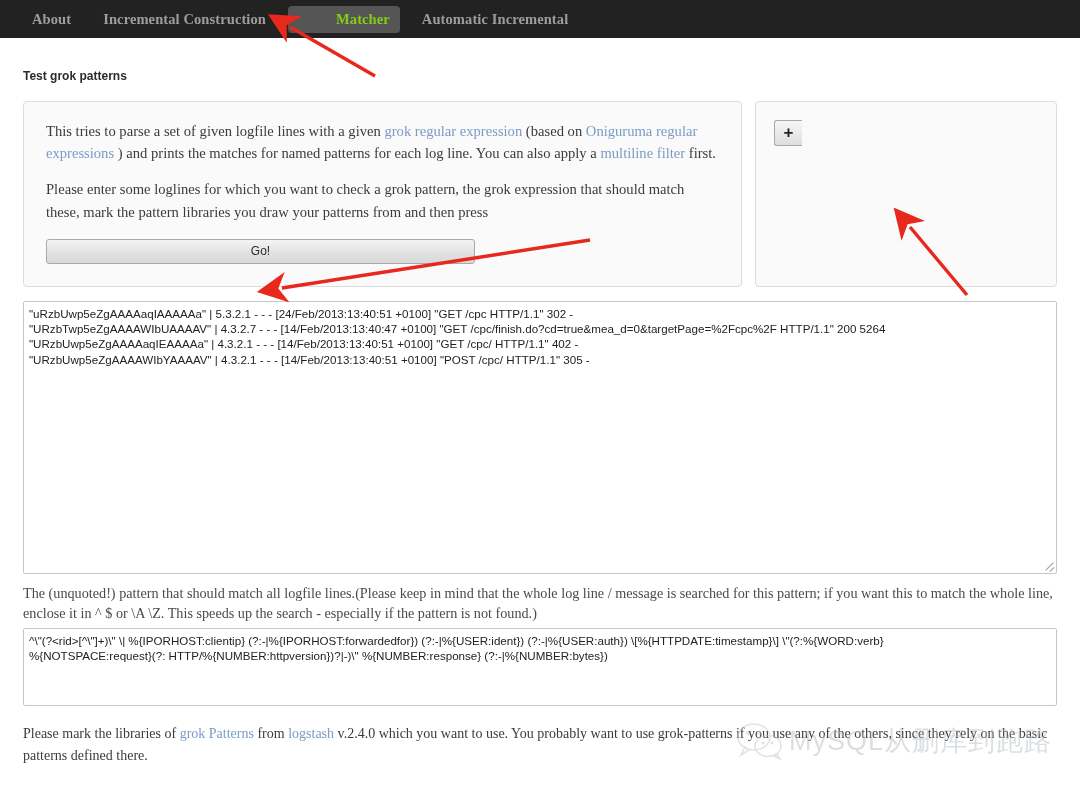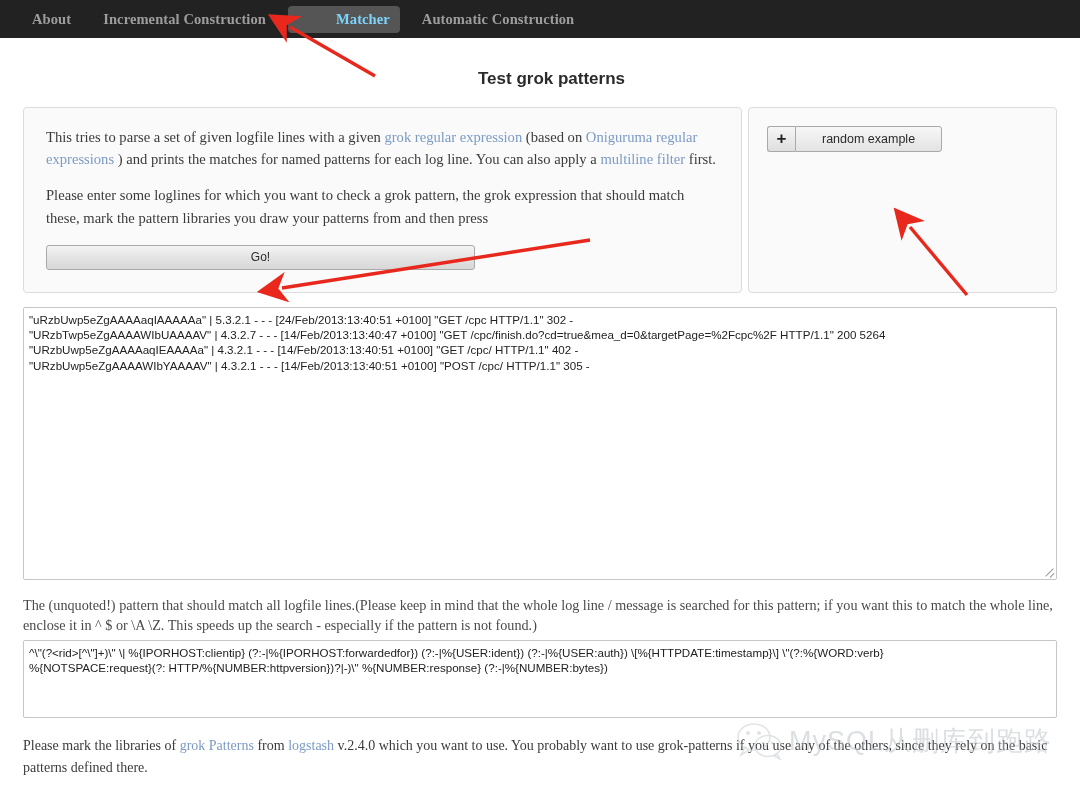--- a/index.html
+++ b/index.html
@@ -28,39 +28,38 @@
     font-family: "Liberation Serif", serif;
     font-size: 14.5px;
     font-weight: bold;
     padding: 5px 10px;
     border-radius: 4px;
     white-space: nowrap;
     letter-spacing: .1px;
   }
   .nav-item.active {
     background: #555555;
-    color: #7dd3fc;
+    color: #84cc16;
     padding-left: 48px;
   }
 
   
   .page-title {
     font-family: "Liberation Sans", sans-serif;
     font-weight: bold;
-    font-size: 17px;
+    font-size: 12px;
     color: #2b2b2b;
     margin: 31px 0 0 23px;
-    text-align: center;
   }
 
   
   .panels {
     display: flex;
     margin: 18px 23px 0 23px;
-    gap: 6px;
+    gap: 13px;
     align-items: stretch;
   }
   .panel {
     background: #fafafa;
     border: 1px solid #dcdcdc;
     border-radius: 4px;
   }
   .panel-left {
     flex: 0 0 719px;
     padding: 18px 22px 22px 22px;
@@ -126,21 +125,21 @@
 
   
   .form-area { margin: 14px 23px 0 23px; }
   .field-label {
     font-family: "Liberation Serif", serif;
     font-size: 13.6px;
     color: #4a4a4a;
     line-height: 1.45;
     margin: 0 0 4px 0;
   }
-  .field-label.big { font-size: 14.2px; margin-top: 15px; }
+  .field-label.big { font-size: 14.2px; margin-top: 9px; }
   textarea.ta {
     display: block;
     width: 100%;
     font-family: "Liberation Sans", sans-serif;
     font-size: 11.6px;
     line-height: 1.32;
     color: #222;
     background: #ffffff;
     border: 1px solid #c6c6c6;
     border-radius: 2px;
@@ -197,39 +196,38 @@
     white-space: nowrap;
   }
 </style>
 </head>
 <body>
 
 <div class="navbar">
   <div class="nav-item">About</div>
   <div class="nav-item">Incremental Construction</div>
   <div class="nav-item active">Matcher</div>
-  <div class="nav-item">Automatic Construction</div>
+  <div class="nav-item">Automatic Incremental</div>
 </div>
 
 <div class="page-title">Test grok patterns</div>
 
 <div class="panels">
 
   <div class="panel panel-left">
     <p class="ptext"><span>This tries to parse a set of given logfile lines with a given </span><a class="link" href="#">grok regular expression</a><span> (based on </span><a class="link" href="#">Oniguruma regular expressions</a><span> ) and prints the matches for named patterns for each log line. You can also apply a </span><a class="link" href="#">multiline filter</a><span> first.</span></p>
 
     <p class="ptext second">Please enter some loglines for which you want to check a grok pattern, the grok expression that should match these, mark the pattern libraries you draw your patterns from and then press</p>
 
     <div class="btn-go">Go!</div>
   </div>
 
   <div class="panel panel-right">
     <div class="btn-group">
       <div class="btn-plus">+</div>
-      <div class="btn-rand">random example</div>
     </div>
   </div>
 
 </div>
 
 <div class="form-area">
 
   <div style="position:relative;">
     <textarea class="ta" id="loglines-textarea" spellcheck="false" style="">"uRzbUwp5eZgAAAAaqIAAAAAa" | 5.3.2.1 - - - [24/Feb/2013:13:40:51 +0100] "GET /cpc HTTP/1.1" 302 -
 "URzbTwp5eZgAAAAWIbUAAAAV" | 4.3.2.7 - - - [14/Feb/2013:13:40:47 +0100] "GET /cpc/finish.do?cd=true&amp;mea_d=0&amp;targetPage=%2Fcpc%2F HTTP/1.1" 200 5264

